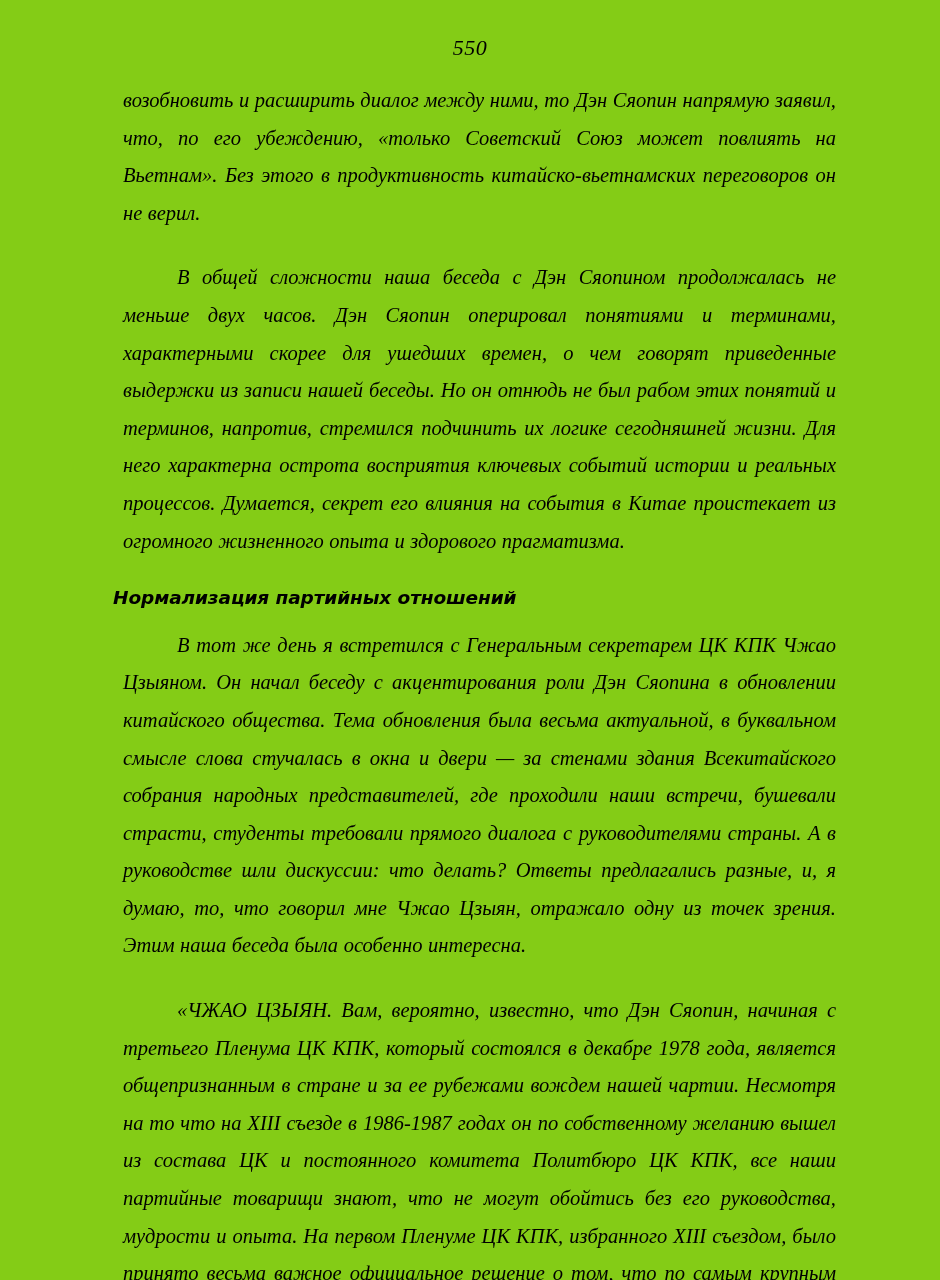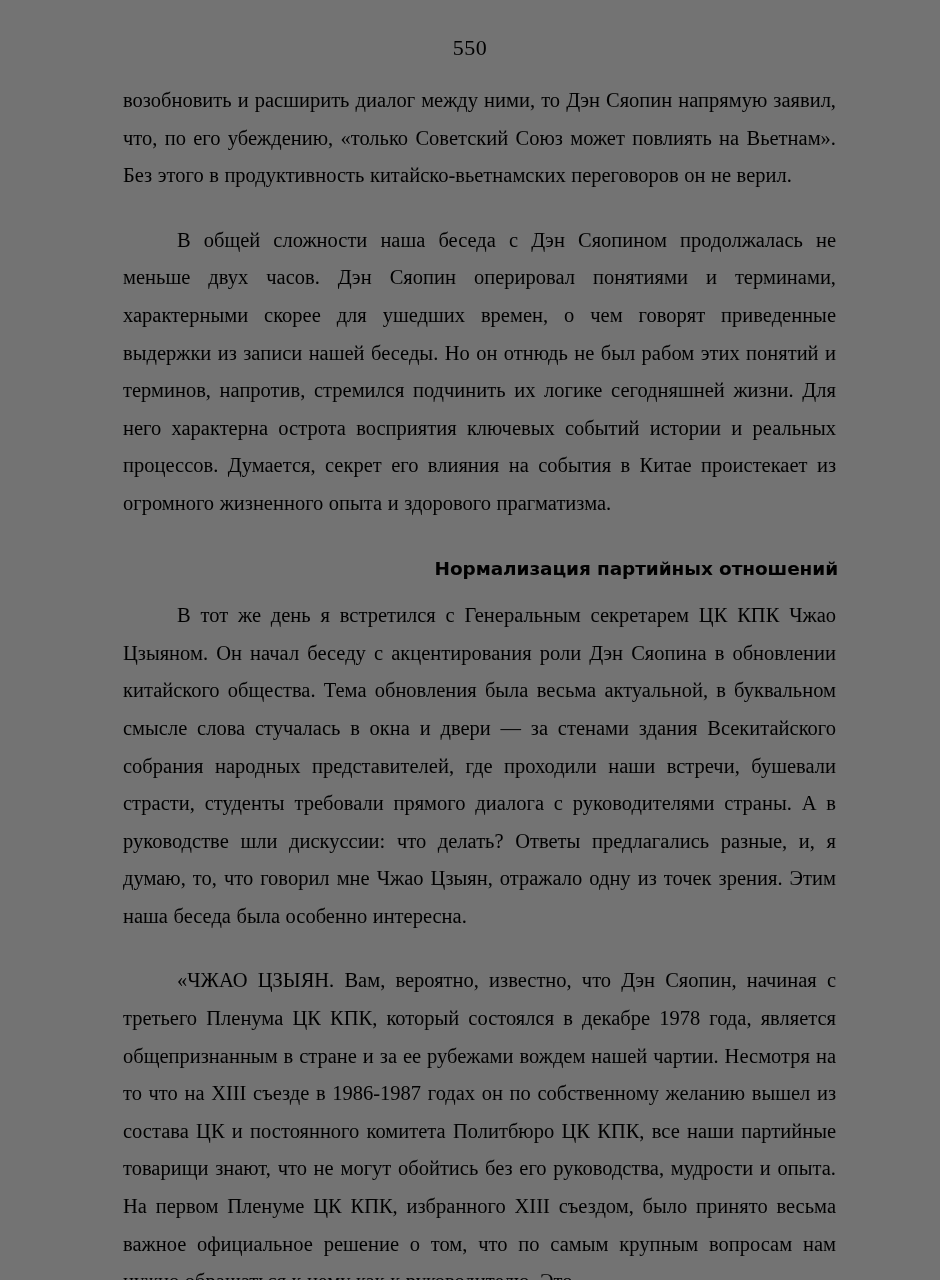--- a/index.html
+++ b/index.html
@@ -13,21 +13,22 @@
     height: 1280px;
     position: relative;
     font-family: "Liberation Serif", "DejaVu Serif", serif;
     color: #000000;
     overflow: hidden;
   }
 
   .page {
     position: absolute;
     inset: 0;
-    background: #737373;
+    background: #84cc16;
+    font-style: italic;
   }
 
   
   .folio {
     position: absolute;
     top: 36px;
     left: 0;
     width: 940px;
     text-align: center;
     font-family: "Liberation Serif", "DejaVu Serif", serif;
@@ -54,28 +55,28 @@
     -webkit-hyphens: none;
     hyphens: none;
     word-spacing: 0.02em;
   }
   p.para.indent {
     text-indent: 54px;
   }
 
   
   h2.section-heading {
-    margin: 8px;
+    margin: 0;
     padding: 0;
     font-family: "DejaVu Sans", "Liberation Sans", sans-serif;
     font-weight: bold;
     font-size: 18.5px;
     line-height: 37.6px;
     letter-spacing: -0.1px;
-    text-align: right;
+    text-align: left;
   }
 
   
   .gap-para   { height: 7px; }
   .gap-before-heading { height: 9px; }
   .gap-after-heading  { height: 0px; }
 </style>
 </head>
 <body>
 

